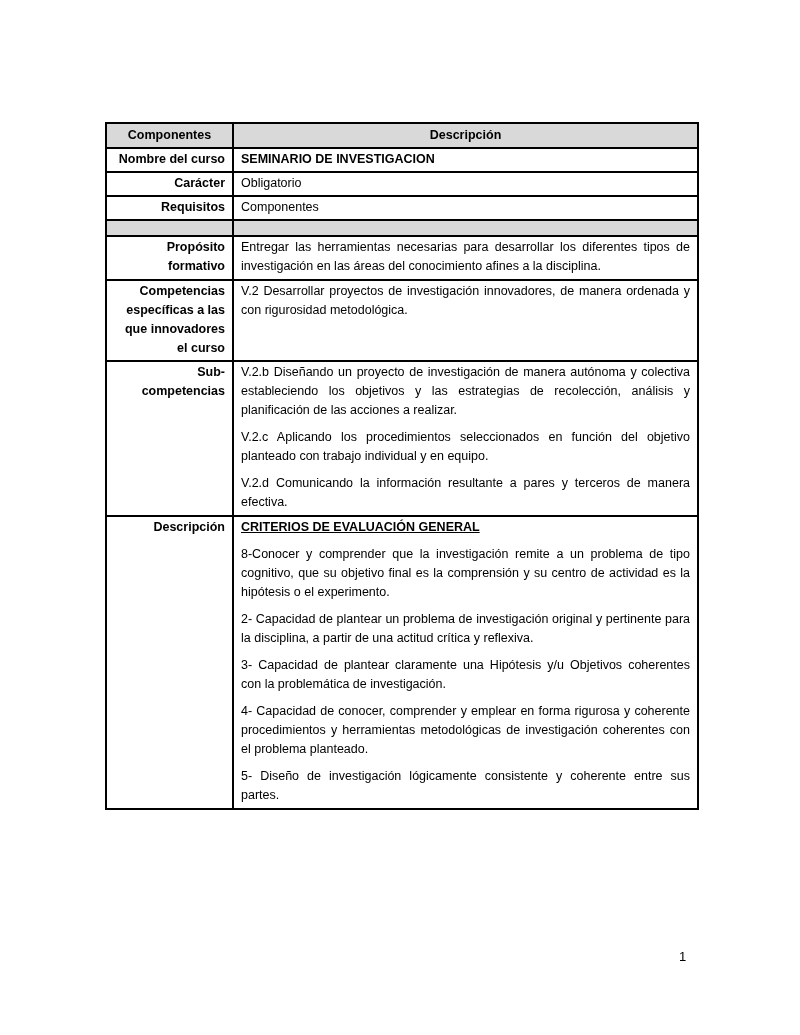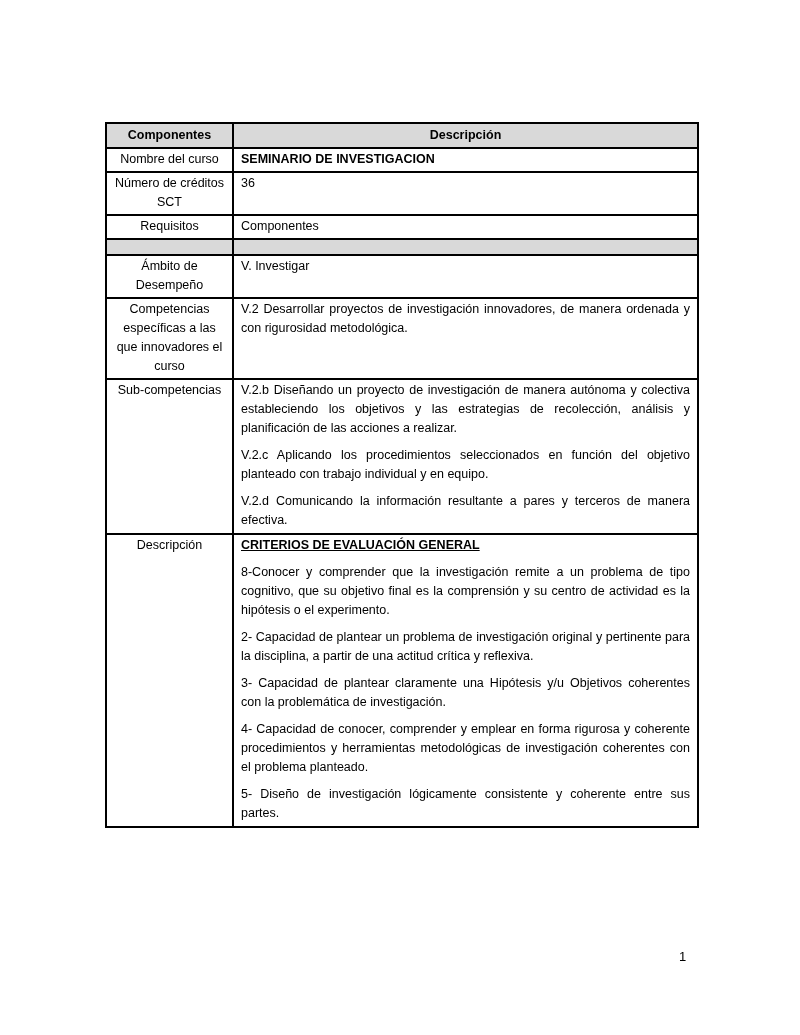--- a/index.html
+++ b/index.html
@@ -34,21 +34,21 @@
     vertical-align: top;
     padding: 1px 7px 2px 7px;
     overflow: hidden;
   }
   th {
     background: #d9d9d9;
     font-weight: bold;
     text-align: center;
     padding: 2px 18px;
   }
-  td.label { text-align: center; }
+  td.label { text-align: right; font-weight: bold; }
   td.value p {
     margin: 0 0 8px 0;
     text-align: justify;
   }
   td.value p:last-child { margin-bottom: 1px; }
   .bold { font-weight: bold; }
   .heading {
     font-weight: bold;
     text-decoration: underline;
     text-align: right;
@@ -80,34 +80,36 @@
         <th>Componentes</th>
         <th>Descripción</th>
       </tr>
     </thead>
     <tbody>
       <tr>
         <td class="label">Nombre del curso</td>
         <td class="value bold">SEMINARIO DE INVESTIGACION</td>
       </tr>
       <tr>
-        <td class="label">Número de créditos SCT</td>
-        <td class="value">36</td>
+        <td class="label">Carácter</td>
+        <td class="value">Obligatorio</td>
       </tr>
       <tr>
         <td class="label">Requisitos</td>
         <td class="value">Componentes</td>
       </tr>
       <tr class="spacer">
         <td></td>
         <td></td>
       </tr>
       <tr>
-        <td class="label">Ámbito de Desempeño</td>
-        <td class="value">V. Investigar</td>
+        <td class="label">Propósito formativo</td>
+        <td class="value">
+          <p>Entregar las herramientas necesarias para desarrollar los diferentes tipos de investigación en las áreas del conocimiento afines a la disciplina.</p>
+        </td>
       </tr>
       <tr>
         <td class="label">Competencias específicas a las que innovadores el curso</td>
         <td class="value">
           <p>V.2 Desarrollar proyectos de investigación innovadores, de manera ordenada y con rigurosidad metodológica.</p>
         </td>
       </tr>
       <tr>
         <td class="label">Sub-competencias</td>
         <td class="value">

